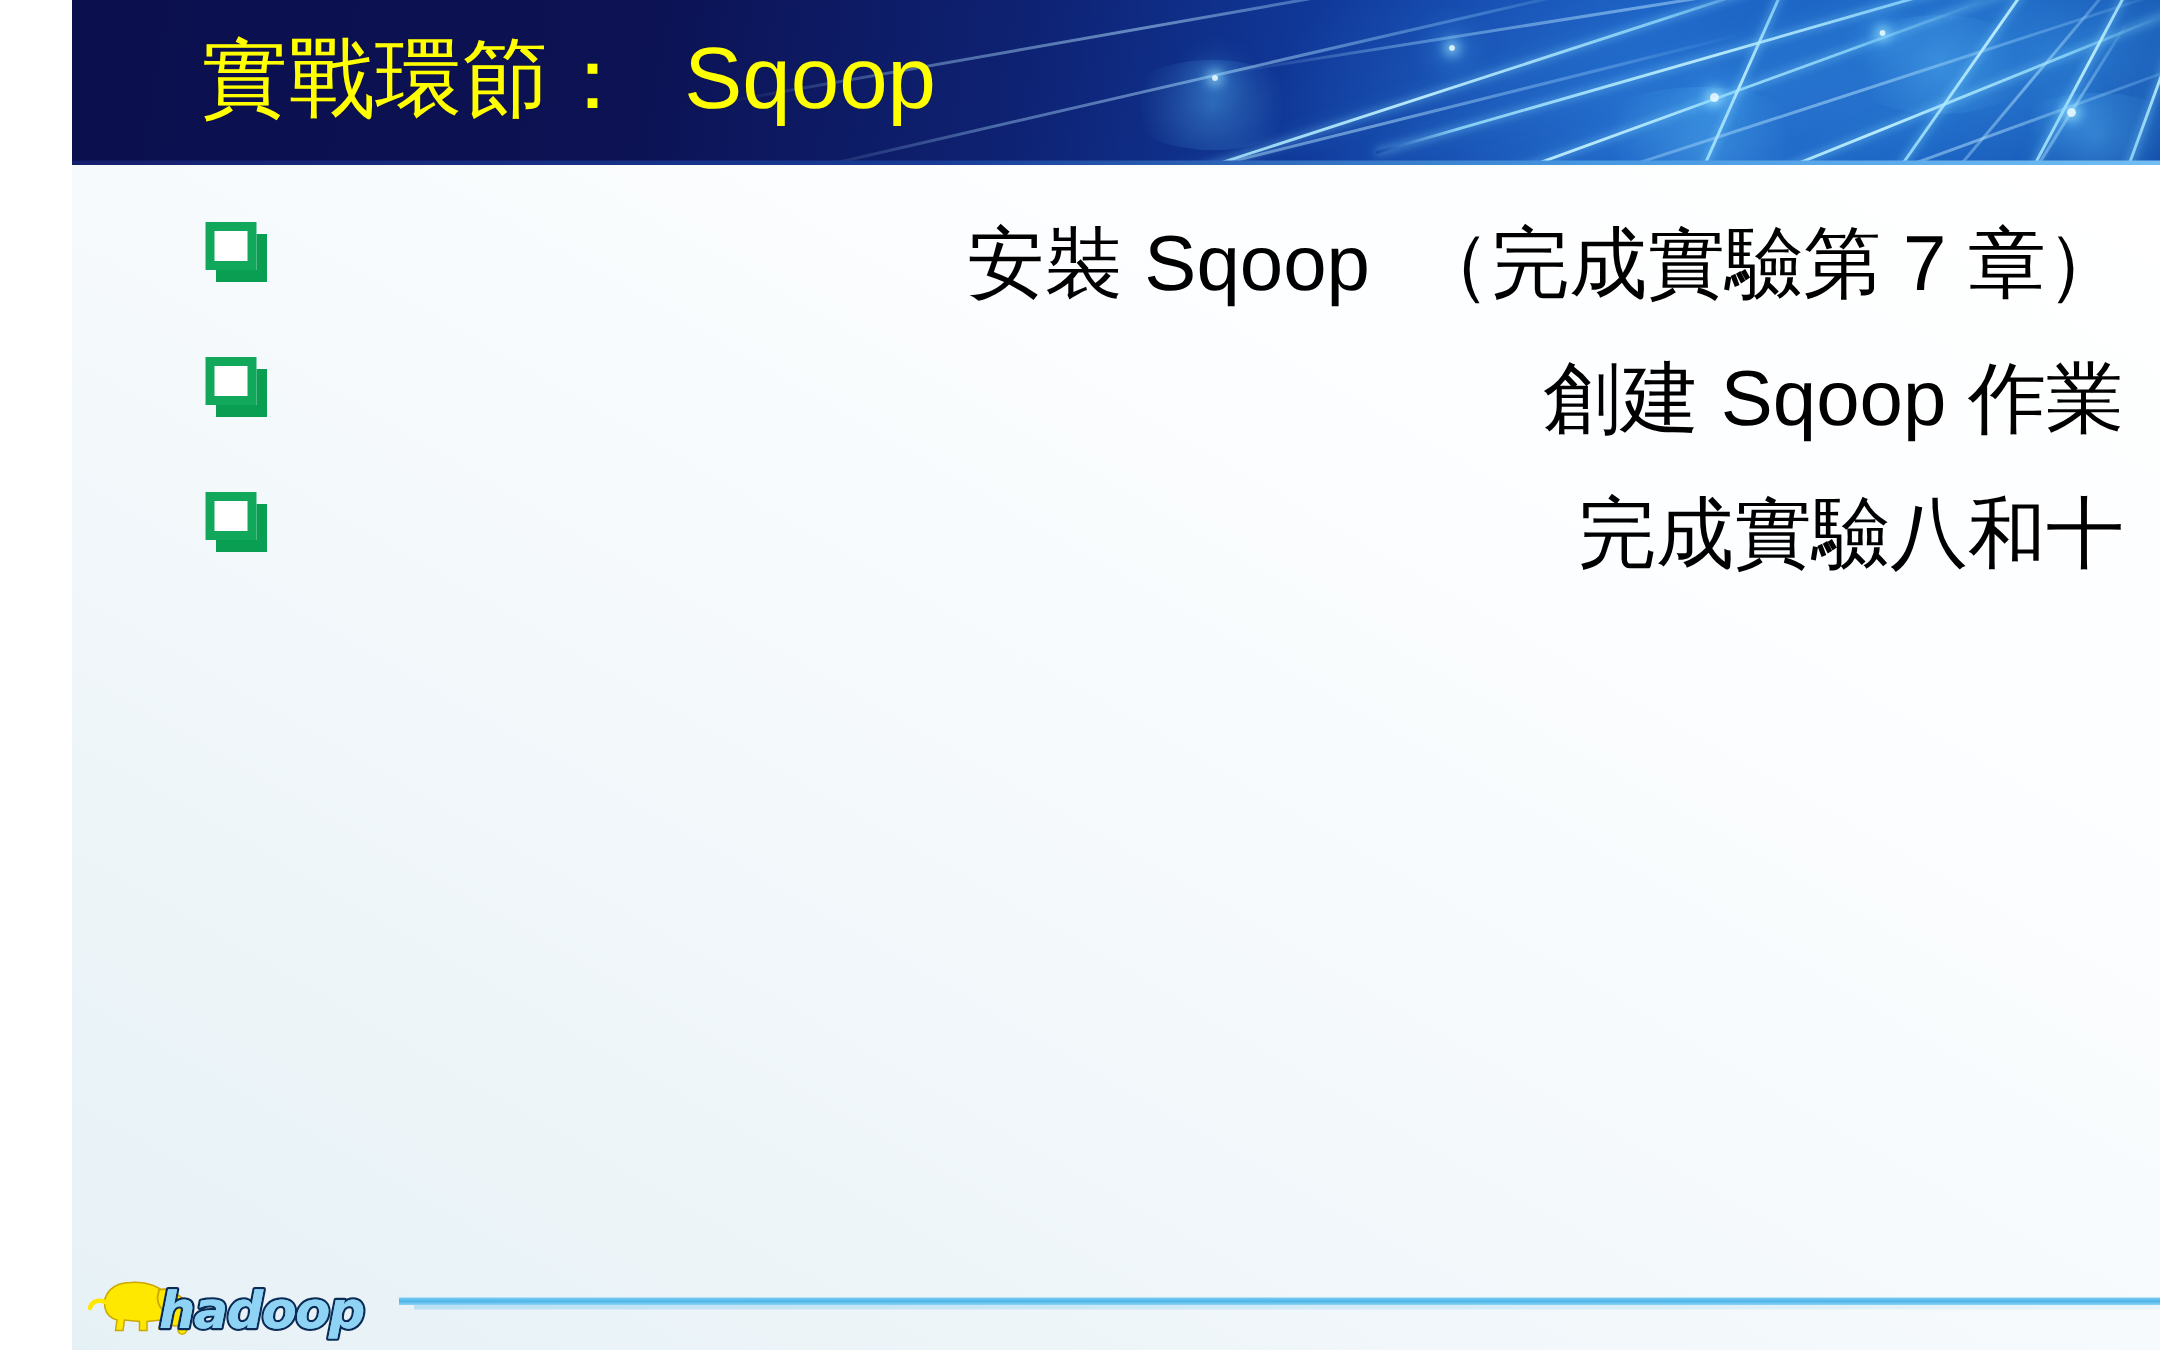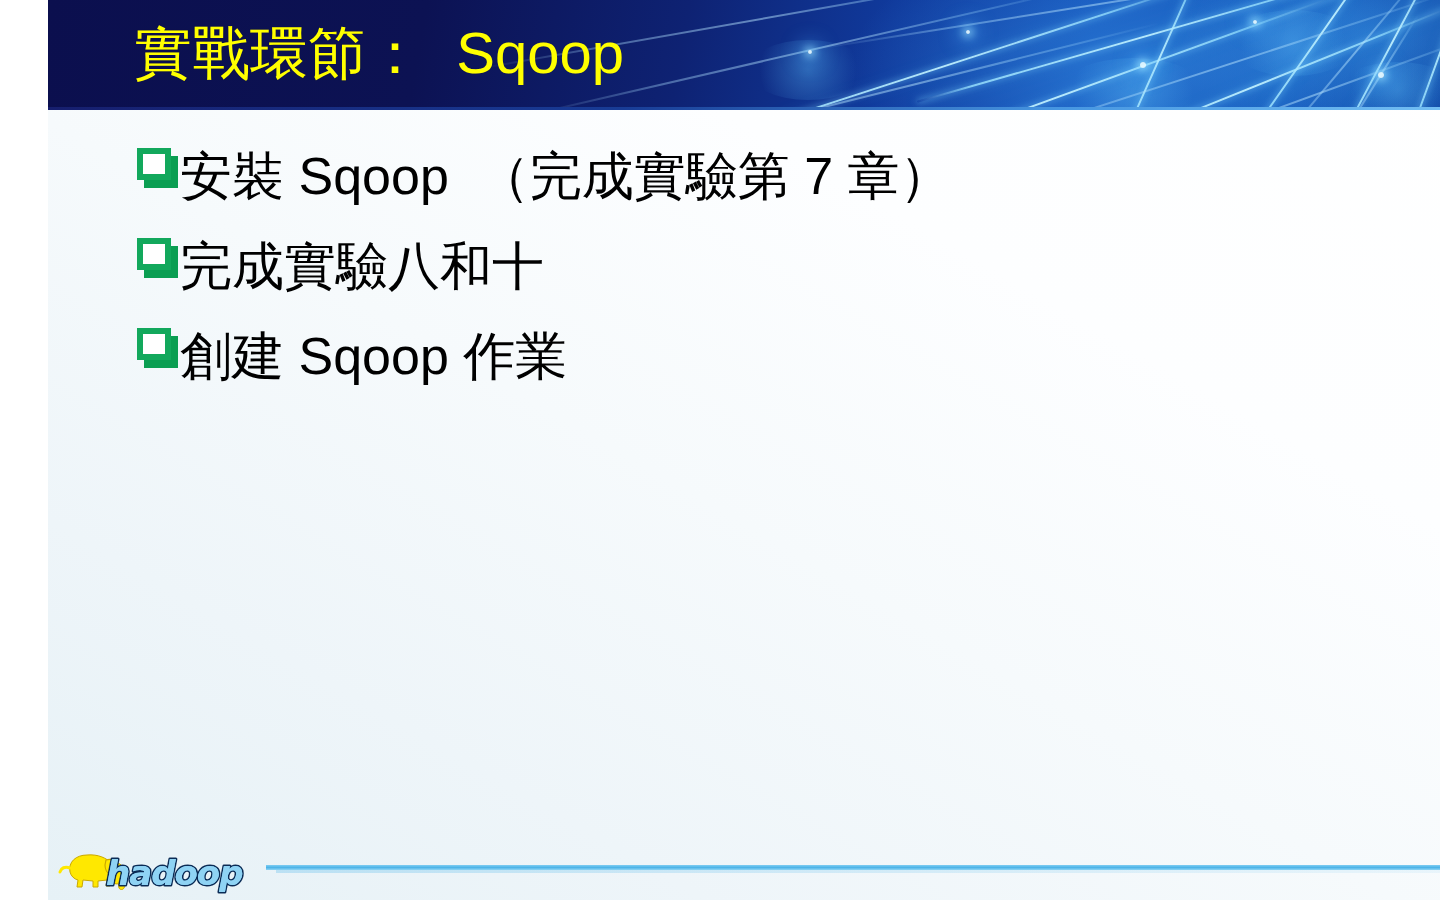--- a/index.html
+++ b/index.html
@@ -152,20 +152,21 @@
     background: #ffffff;
     box-sizing: border-box;
   }
   .bullet-text {
     flex: 1 1 auto;
     color: #000000;
     font-size: 52px;
     line-height: 84px;
     font-weight: 400;
     white-space: pre;
+    text-align: right;
   }
 
   
   #footer {
     position: absolute;
     left: 0;
     bottom: 0;
     width: 1440px;
     height: 62px;
     padding-left: 34px;
@@ -248,29 +249,29 @@
       </span>
       <span class="bullet-text">安裝 Sqoop  （完成實驗第 7 章）</span>
     </div>
 
 
     <div class="bullet-row">
       <span class="bullet-marker">
         <span class="shadow"></span>
           <span class="face"></span>
       </span>
-      <span class="bullet-text">完成實驗八和十</span>
+      <span class="bullet-text">創建 Sqoop 作業</span>
     </div>
 
     <div class="bullet-row">
       <span class="bullet-marker">
         <span class="shadow"></span>
           <span class="face"></span>
       </span>
-      <span class="bullet-text">創建 Sqoop 作業</span>
+      <span class="bullet-text">完成實驗八和十</span>
     </div>
 
   </div>
 
   <div id="footer">
 
     <div id="footer-rule"></div>
     <div id="footer-rule-soft"></div>
 
     <svg id="hadoop-logo" viewBox="0 0 220 52">

